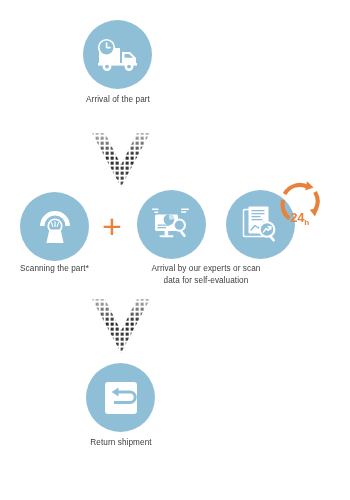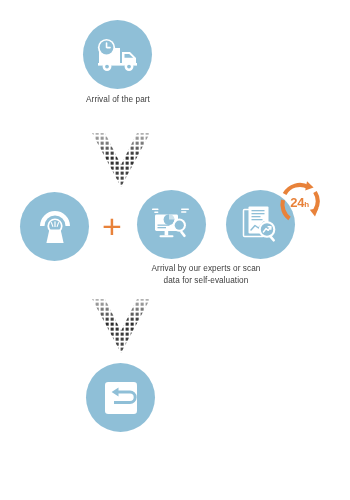--- a/index.html
+++ b/index.html
@@ -61,21 +61,21 @@
   .badge-24h {
     position: absolute;
   }
   .badge-24h .badge-text {
     position: absolute;
     left: 0;
     top: 0;
     width: 100%;
     height: 100%;
     display: flex;
-    align-items: center;
+    align-items: flex-end;
     justify-content: center;
     color: #e8823a;
     font-weight: bold;
     font-size: 13px;
     font-family: "Liberation Sans", sans-serif;
     letter-spacing: -0.02em;
   }
   .badge-24h .badge-text .h-small {
     font-size: 8px;
     font-weight: bold;
@@ -147,20 +147,21 @@
         <circle cx="20" cy="19" r="5.9" fill="#8fbfd7"></circle>
 
         <rect x="19.4" y="14.4" width="1.2" height="5.6" fill="#ffffff"></rect>
         <rect x="16.6" y="15.1" width="1.1" height="5.0" fill="#ffffff" transform="rotate(-20 17.1 17.6)"></rect>
         <rect x="22.3" y="15.1" width="1.1" height="5.0" fill="#ffffff" transform="rotate(20 22.9 17.6)"></rect>
 
         <path d="M14.4,22.5 L25.6,22.5 L28.6,36 L11.4,36 Z" fill="#ffffff"></path>
       </svg>
     </span>
   </div>
+  <div class="caption" style="left:10px; top:263px; width:89px;">Scanning the part*</div>
 
   <div class="plus-sign" style="left:102px; top:209px;">+</div>
 
   <div class="node-circle" style="left:137px; top:190px; width:69px; height:69px;">
     <span>
       <svg width="44" height="40" viewBox="0 0 44 40">
 
         <rect x="5" y="9.5" width="23" height="16.5" rx="1.4" fill="#ffffff"></rect>
 
         <rect x="14.6" y="26" width="3.6" height="4.4" fill="#ffffff"></rect>
@@ -255,14 +256,15 @@
 
   <div class="node-circle" style="left:86px; top:363px; width:69px; height:69px;">
     <span>
       <svg width="36" height="36" viewBox="0 0 36 36">
         <rect x="2" y="2" width="32" height="32" rx="3.2" fill="#ffffff"></rect>
         <path d="M11,22.5 L27,22.5 A5.2,5.2 0 0 0 27,12.1 L13.5,12.1" fill="none" stroke="#8fbfd7" stroke-width="3.0" stroke-linecap="butt" stroke-linejoin="round"></path>
         <polygon points="15.5,7.6 15.5,16.6 8.6,12.1" fill="#8fbfd7"></polygon>
       </svg>
     </span>
   </div>
+  <div class="caption" style="left:70px; top:437px; width:102px;">Return shipment</div>
 
 </div>
 
 </body></html>

